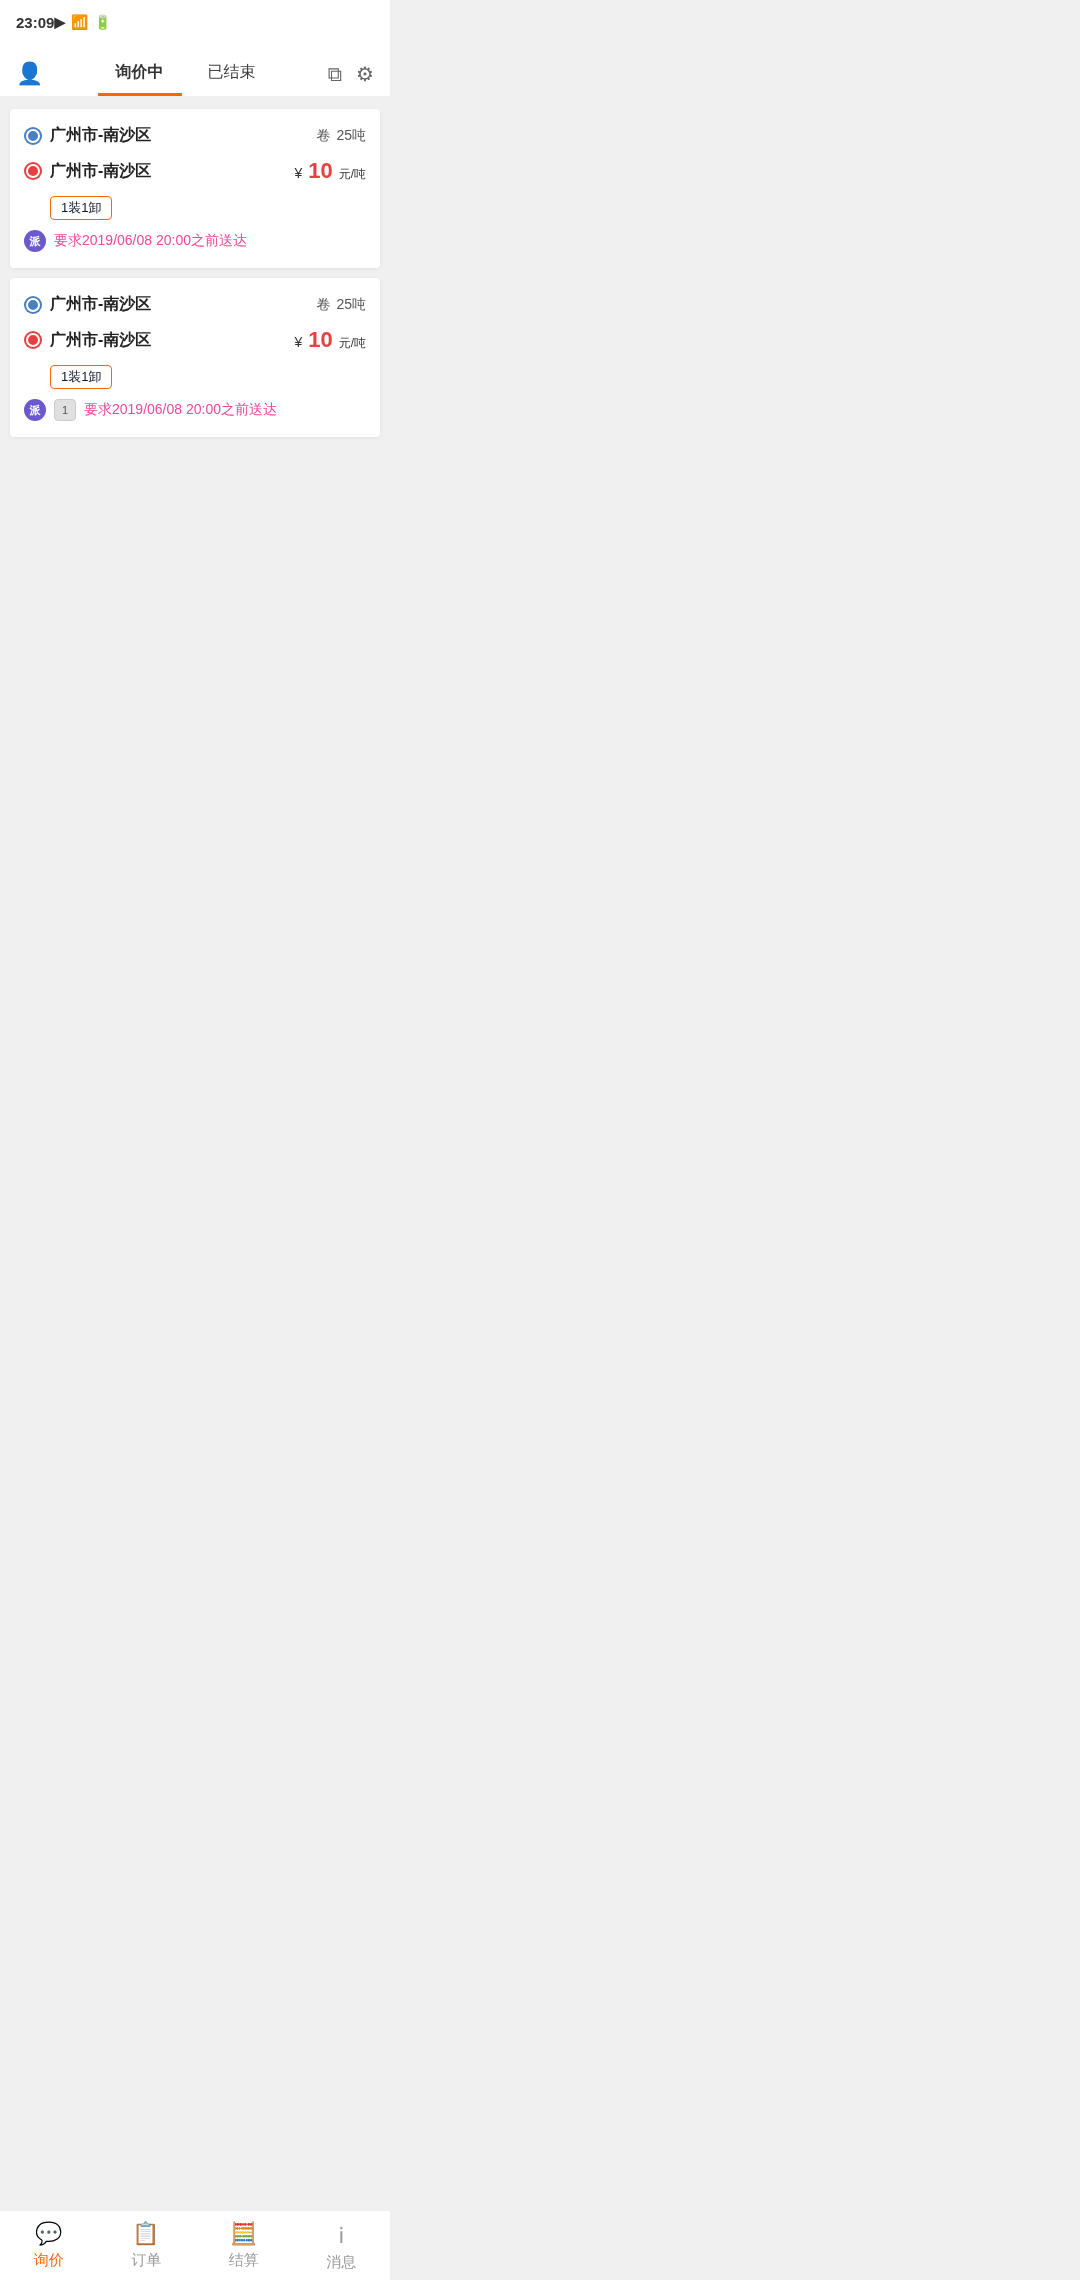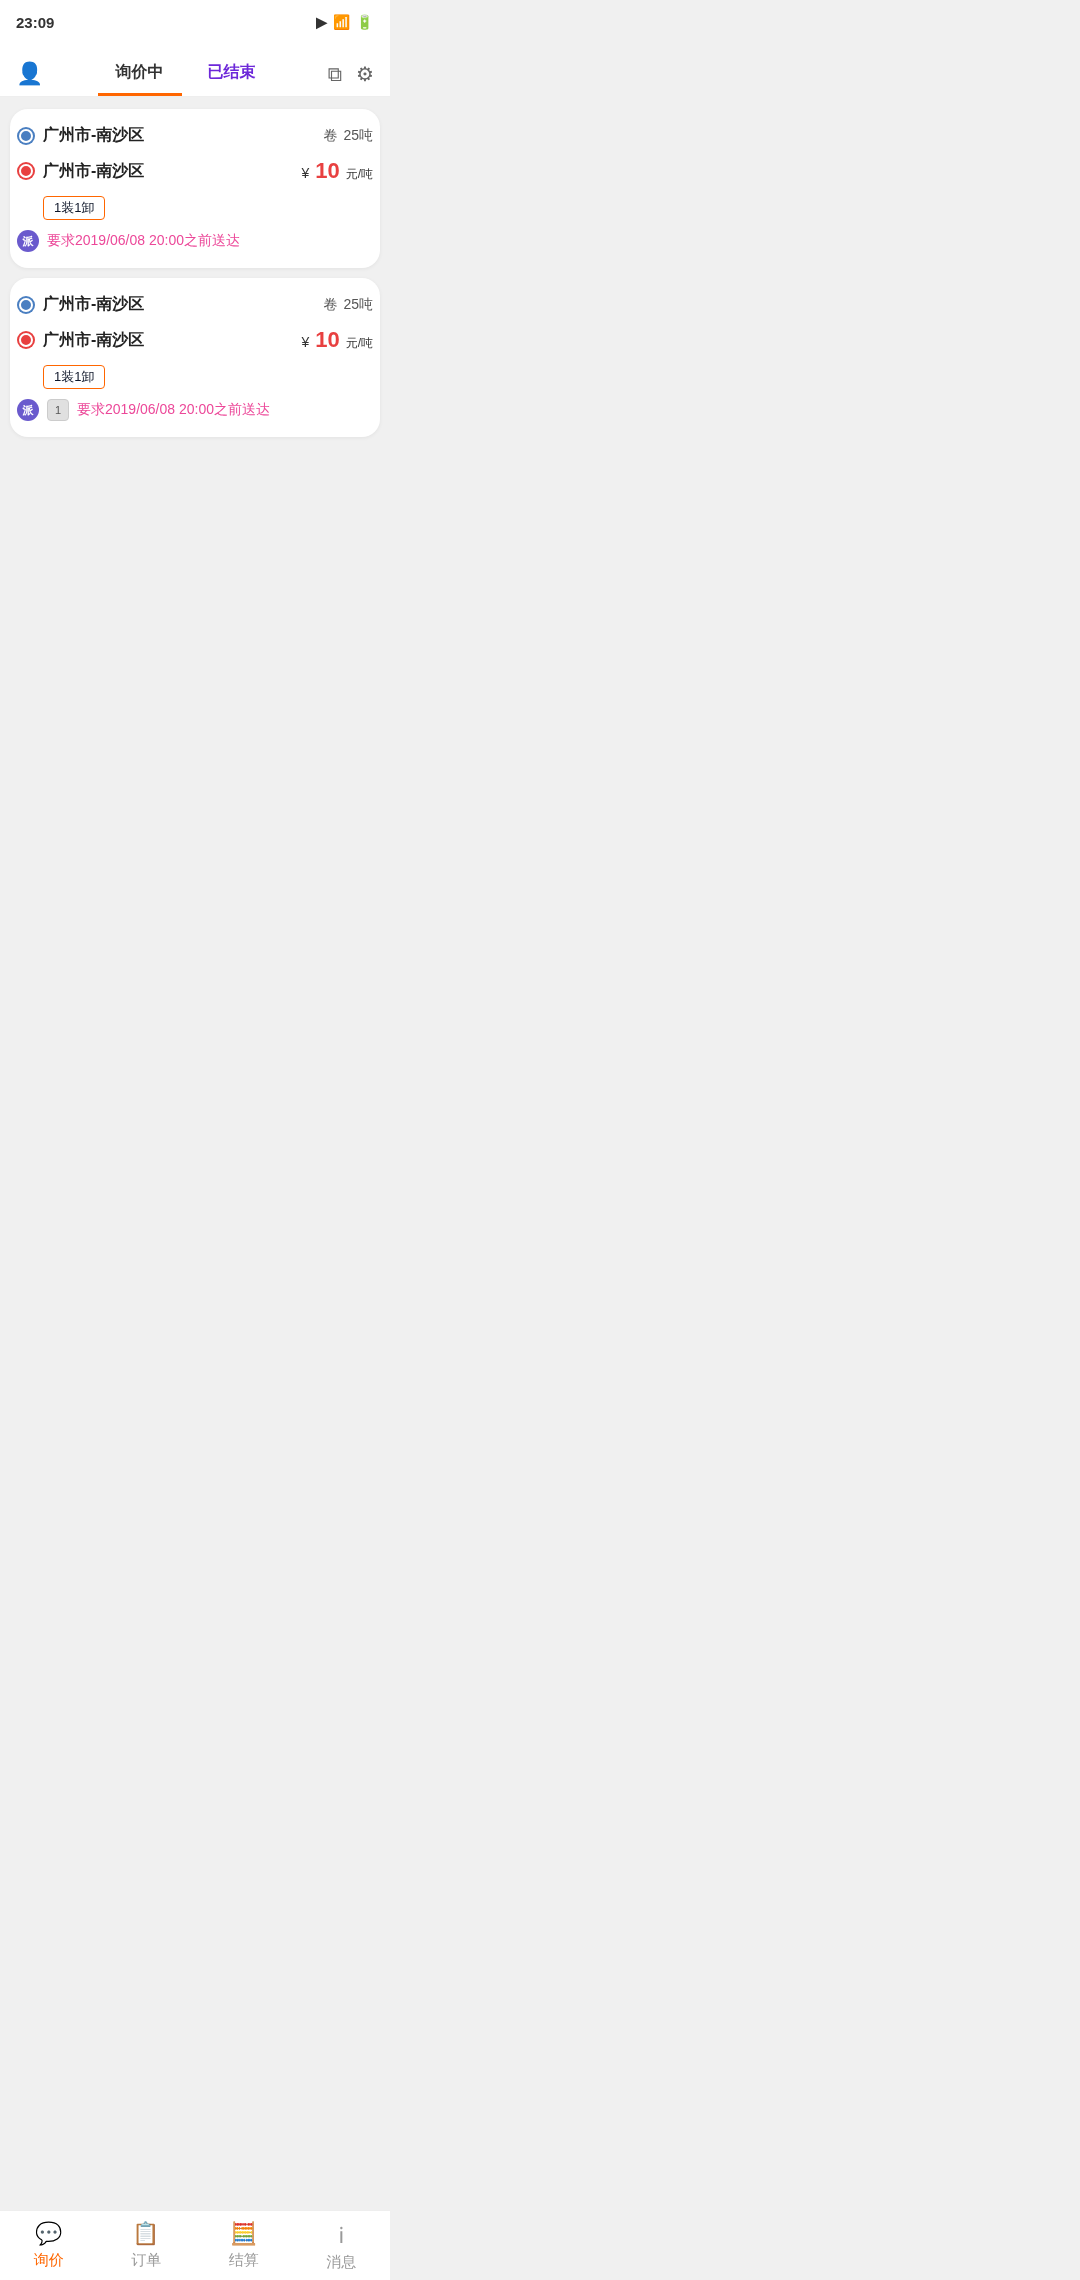--- a/index.html
+++ b/index.html
@@ -12,21 +12,21 @@
       font-size: 14px;
       color: #333;
     }
 
     
     .status-bar {
       height: 44px;
       background: #fff;
       display: flex;
       align-items: center;
-      justify-content: space-between;
+      justify-content: flex-start;
       padding: 0 16px;
       font-size: 13px;
       font-weight: 600;
     }
     .status-time { font-size: 15px; font-weight: 700; }
     .status-icons { display: flex; gap: 6px; align-items: center; }
     .status-icon { font-size: 14px; }
 
     
     .header {
@@ -36,46 +36,46 @@
       align-items: center;
       justify-content: space-between;
       border-bottom: 1px solid #eee;
     }
     .header-left { display: flex; align-items: center; }
     .avatar-icon { font-size: 22px; color: #888; cursor: pointer; }
     .header-tabs { display: flex; gap: 8px; }
     .header-tab {
       padding: 10px 18px;
       font-size: 16px;
-      color: #6d28d9;
+      color: #404040;
       cursor: pointer;
       border-bottom: 3px solid transparent;
-      font-weight: 700;
+      font-weight: 400;
     }
     .header-tab.active {
       color: #333;
       font-weight: 600;
       border-bottom: 3px solid #ff6600;
     }
     .header-right { display: flex; gap: 14px; align-items: center; }
     .icon-btn { font-size: 20px; color: #666; cursor: pointer; }
 
     
     .content {
       padding: 12px 10px;
       display: flex;
       flex-direction: column;
       gap: 10px;
     }
 
     
     .card {
       background: #fff;
-      border-radius: 18px;
-      padding: 16px 7px;
+      border-radius: 4px;
+      padding: 16px 14px;
       box-shadow: 0 1px 4px rgba(0,0,0,0.06);
     }
 
     .route-row {
       display: flex;
       align-items: center;
       justify-content: space-between;
       margin-bottom: 12px;
     }
     .route-info {

